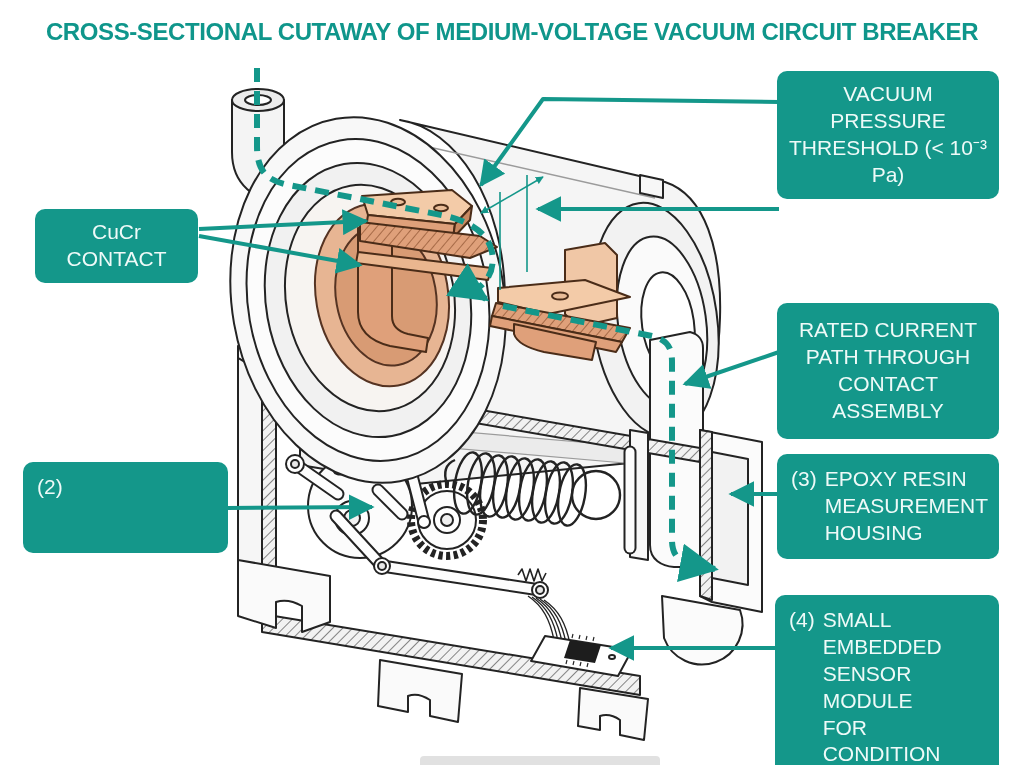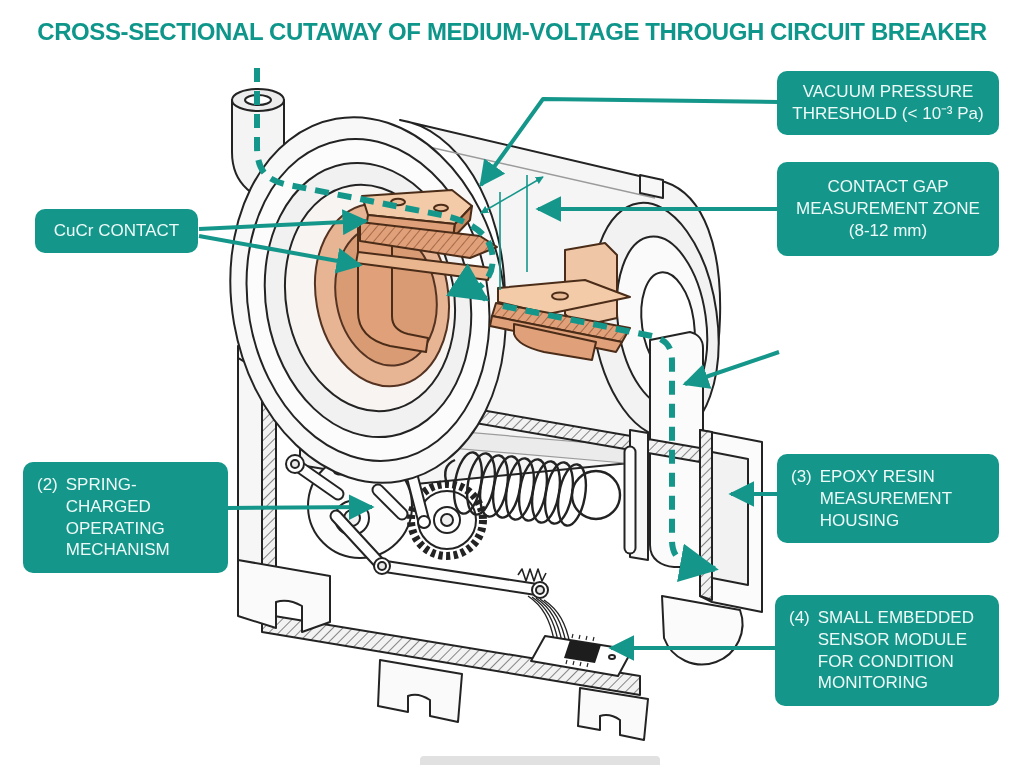--- a/index.html
+++ b/index.html
@@ -8,21 +8,21 @@
     background:#ffffff;font-family:"Liberation Sans",sans-serif;
   }
   #page-title{
     position:absolute;left:0;top:18px;width:1024px;text-align:center;
     color:var(--teal-title,#0f968b);font-size:24px;font-weight:700;
     letter-spacing:-0.4px;white-space:nowrap;
   }
   svg.art{position:absolute;left:0;top:0;}
   .callout{
     position:absolute;background:var(--teal,#14978a);color:#eefaf8;
-    border-radius:10px;font-size:17px;line-height:1.28;
+    border-radius:10px;font-size:21px;line-height:1.28;
     display:flex;align-items:center;justify-content:center;
     box-sizing:border-box;text-align:center;
   }
   .callout .txt{white-space:pre-line;}
   .callout.center{padding:10px 12px;}
   .callout.tall{padding:14px 12px;}
   .callout.numbered{
     justify-content:flex-start;text-align:left;padding:12px 14px;gap:8px;
     align-items:flex-start;
   }
@@ -231,33 +231,33 @@
       <path d="M779 209 L538 209" marker-end="url(#arrTeal)"></path>
       <path d="M779 352 L685 384" marker-end="url(#arrTeal)"></path>
       <path d="M779 494 L731 494" marker-end="url(#arrTeal)"></path>
       <path d="M779 648 L611 648" marker-end="url(#arrTeal)"></path>
       <path d="M199 229 L366 221" marker-end="url(#arrTeal)"></path>
       <path d="M199 236 L360 265" marker-end="url(#arrTeal)"></path>
       <path d="M227 508 L372 507" marker-end="url(#arrTeal)"></path>
     </g>
   </svg>
 
-  <div id="page-title">CROSS-SECTIONAL CUTAWAY OF MEDIUM-VOLTAGE THROUGH CIRCUIT BREAKER</div>
+  <div id="page-title">CROSS-SECTIONAL CUTAWAY OF MEDIUM-VOLTAGE VACUUM CIRCUIT BREAKER</div>
 
   <div class="callout center" id="co-vacuum">
     <span class="txt">VACUUM PRESSURE
 THRESHOLD (&lt; 10⁻³ Pa)</span>
   </div>
 
-  <div class="callout tall" id="co-gap">
-    <span class="txt">CONTACT GAP
-MEASUREMENT ZONE
-(8-12 mm)</span>
-  </div>
-
+
+  <div class="callout tall" id="co-rated">
+    <span class="txt">RATED CURRENT
+PATH THROUGH
+CONTACT ASSEMBLY</span>
+  </div>
 
   <div class="callout numbered" id="co-epoxy">
     <span class="num">(3)</span>
     <span class="txt">EPOXY RESIN
 MEASUREMENT
 HOUSING</span>
   </div>
 
   <div class="callout numbered" id="co-sensor">
     <span class="num">(4)</span>
@@ -266,19 +266,16 @@
 FOR CONDITION
 MONITORING</span>
   </div>
 
   <div class="callout center" id="co-cucr">
     <span class="txt">CuCr CONTACT</span>
   </div>
 
   <div class="callout numbered" id="co-spring">
     <span class="num">(2)</span>
-    <span class="txt">SPRING-CHARGED
-OPERATING
-MECHANISM</span>
   </div>
 
   <div id="footer-bar"></div>
 </div>
 
 </body></html>

